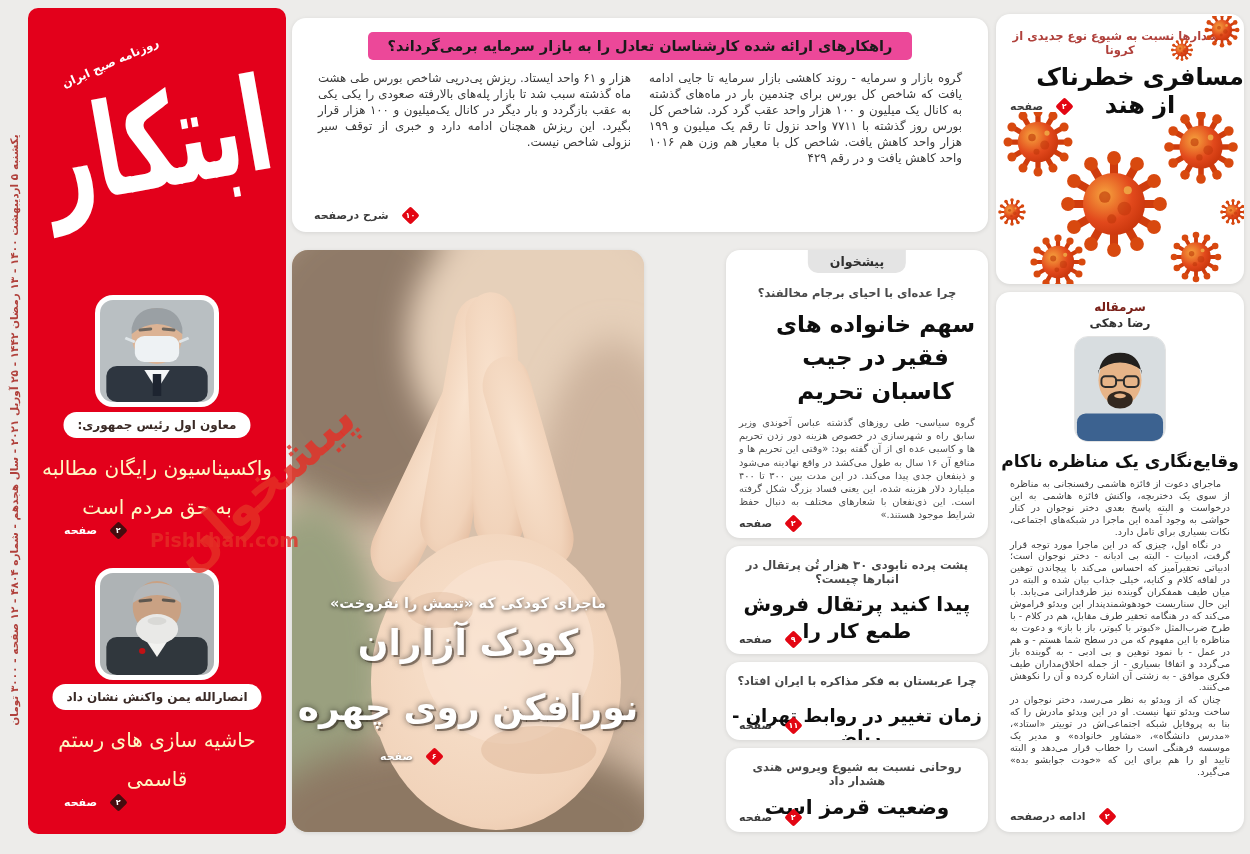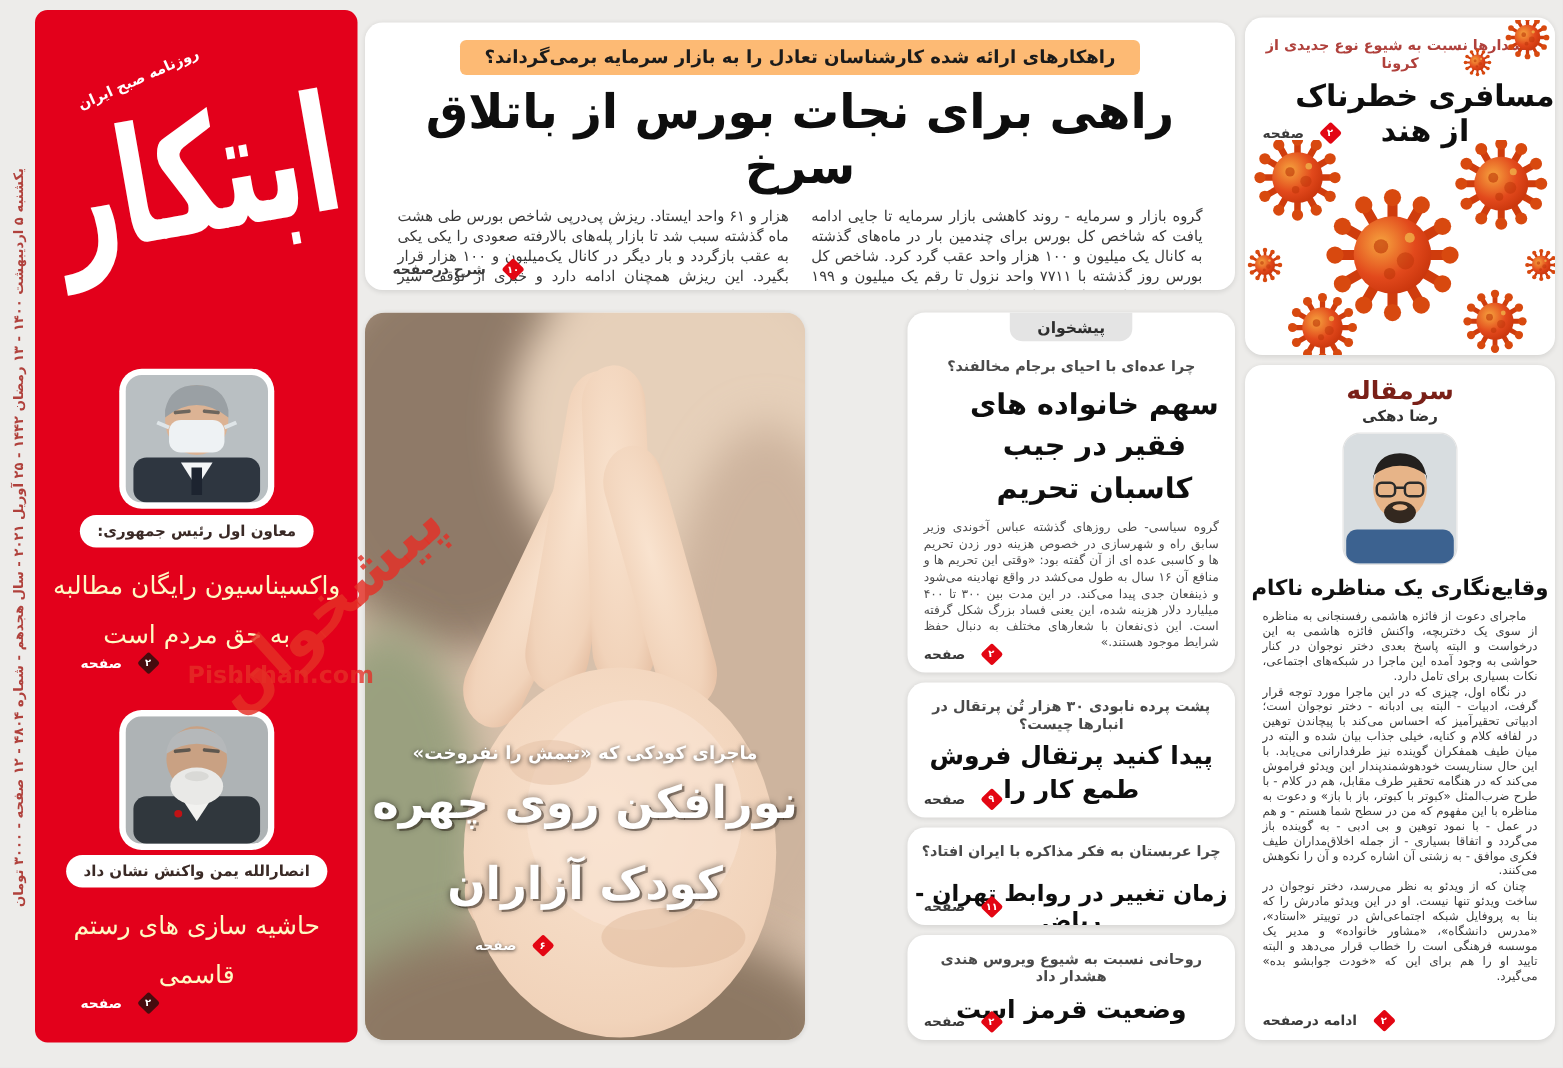--- a/index.html
+++ b/index.html
@@ -29,21 +29,21 @@
   .badge-label { font-size:11px; font-weight:bold; color:#3b3b3b; }
   .badge-diamond { width:13px; height:13px; background:#e30613; transform:rotate(45deg); border-radius:2px;
                    display:flex; align-items:center; justify-content:center; flex:none; }
   .badge-num { transform:rotate(-45deg); font-style:normal; color:#fff; font-size:8px; font-weight:bold; line-height:1; }
   .badge.on-red .badge-label { color:#fff; }
   .badge.on-red .badge-diamond { background:#470c0f; }
   .badge.on-photo .badge-label { color:#fff; text-shadow:0 1px 3px rgba(0,0,0,.7); }
 
   
   .lead-card { left:292px; top:18px; width:696px; height:214px; }
-  .lead-kicker { margin:14px auto 0; width:max-content; max-width:560px; background:#fdba74; padding:6px 20px; border-radius:5px;
+  .lead-kicker { margin:14px auto 0; width:max-content; max-width:560px; background:#ec4899; padding:6px 20px; border-radius:5px;
                  font-size:14.5px; font-weight:bold; color:#1b1b1b; text-align:center; }
   .lead-headline { margin-top:8px; text-align:center; font-size:38px; font-weight:bold; color:#0e0e0e; line-height:1.15; }
   .lead-body { display:flex; gap:18px; padding:10px 26px 0; }
   .lead-body .colm { flex:1; font-size:11.8px; line-height:16px; color:#3a3a3a; text-align:justify; }
   .lead-card .badge { left:22px; bottom:10px;margin-top:30px; }
 
   
   .hand-card { left:292px; top:250px; width:352px; height:582px; border-radius:16px; }
   .hand-card svg.hand { position:absolute; inset:0; width:100%; height:100%; }
   .hand-overlay { position:absolute; top:345px; left:0; right:0; text-align:center; }
@@ -79,21 +79,21 @@
   
   .corona-card { left:996px; top:14px; width:248px; height:270px; }
   .co-kicker { margin-top:15px; text-align:center; font-size:11.5px; font-weight:bold; color:#b0413c; }
   .co-headline { margin-top:6px; text-align:center; font-size:24px; font-weight:bold; color:#0e0e0e;padding-left:40px; }
   .corona-card .badge { left:14px; top:86px; }
   .virus-field { position:absolute; left:0; bottom:0; width:248px; height:172px; }
   .virus-corner { position:absolute; top:2px; right:4px; width:74px; height:46px; }
 
   
   .ed-card { left:996px; top:292px; width:248px; height:540px; }
-  .ed-section { margin-top:8px; text-align:center; font-size:20px; font-weight:bold; color:#7a2018; }
+  .ed-section { margin-top:8px; text-align:center; font-size:12px; font-weight:bold; color:#7a2018; }
   .ed-author { margin-top:2px; text-align:center; font-size:12px; font-weight:bold; color:#333; }
   .ed-avatar { margin:6px auto 0; width:92px; height:106px; border:1px solid #e3e3e3; border-radius:14px; overflow:hidden; }
   .ed-avatar svg { width:100%; height:100%; display:block; }
   .ed-headline { margin-top:9px; text-align:center; font-size:17px; font-weight:bold; color:#111; }
   .ed-body { margin-top:7px; padding:0 14px; font-size:9.5px; line-height:11.9px; color:#3c3c3c; text-align:justify; }
   .ed-body p { text-indent:9px; margin-bottom:1px; }
   .ed-card .badge { left:14px; bottom:9px; }
 </style>
 </head>
 <body>
@@ -151,21 +151,20 @@
     <div class="badge on-red" style="left:36px; top:788px;">
       <span class="badge-label">صفحه</span>
       <span class="badge-diamond">
         <i class="badge-num">۲</i>
       </span>
     </div>
   </div>
 
   <div class="card lead-card">
     <div class="lead-kicker">راهکارهای ارائه شده کارشناسان تعادل را به بازار سرمایه برمی‌گرداند؟</div>
-    <div class="lead-headline">راهی برای نجات بورس از باتلاق سرخ</div>
     <div class="lead-body">
       <div class="colm">گروه بازار و سرمایه - روند کاهشی بازار سرمایه تا جایی ادامه یافت که شاخص کل بورس برای چندمین بار در ماه‌های گذشته به کانال یک میلیون و ۱۰۰ هزار واحد عقب گرد کرد. شاخص کل بورس روز گذشته با ۷۷۱۱ واحد نزول تا رقم یک میلیون و ۱۹۹ هزار واحد کاهش یافت. شاخص کل با معیار هم وزن هم ۱۰۱۶ واحد کاهش یافت و در رقم ۴۲۹</div>
       <div class="colm">هزار و ۶۱ واحد ایستاد. ریزش پی‌درپی شاخص بورس طی هشت ماه گذشته سبب شد تا بازار پله‌های بالارفته صعودی را یکی یکی به عقب بازگردد و بار دیگر در کانال یک‌میلیون و ۱۰۰ هزار قرار بگیرد. این ریزش همچنان ادامه دارد و خبری از توقف سیر نزولی شاخص نیست.</div>
     </div>
     <div class="badge">
       <span class="badge-label">شرح درصفحه</span>
       <span class="badge-diamond">
         <i class="badge-num">۱۰</i>
       </span>
     </div>
@@ -206,22 +205,22 @@
             <rect x="-34" y="-205" width="68" height="215" rx="34"></rect>
           </g>
         <ellipse cx="248" cy="432" rx="152" ry="148"></ellipse>
       </g>
       <ellipse cx="262" cy="402" rx="105" ry="92" fill="#f9e4d2" opacity="0.65"></ellipse>
       <ellipse cx="180" cy="360" rx="40" ry="18" fill="#e4bfa4" opacity="0.5"></ellipse>
       <ellipse cx="300" cy="500" rx="70" ry="24" fill="#e0b99c" opacity="0.5"></ellipse>
     </svg>
     <div class="hand-overlay">
       <div class="hand-kicker">ماجرای کودکی که «تیمش را نفروخت»</div>
+      <div class="hand-line">کودک آزاران</div>
       <div class="hand-line">نورافکن روی چهره</div>
-      <div class="hand-line">کودک آزاران</div>
     </div>
     <div class="badge on-photo">
       <span class="badge-label">صفحه</span>
       <span class="badge-diamond">
         <i class="badge-num">۶</i>
       </span>
     </div>
   </div>
 
   <div class="watermark">

